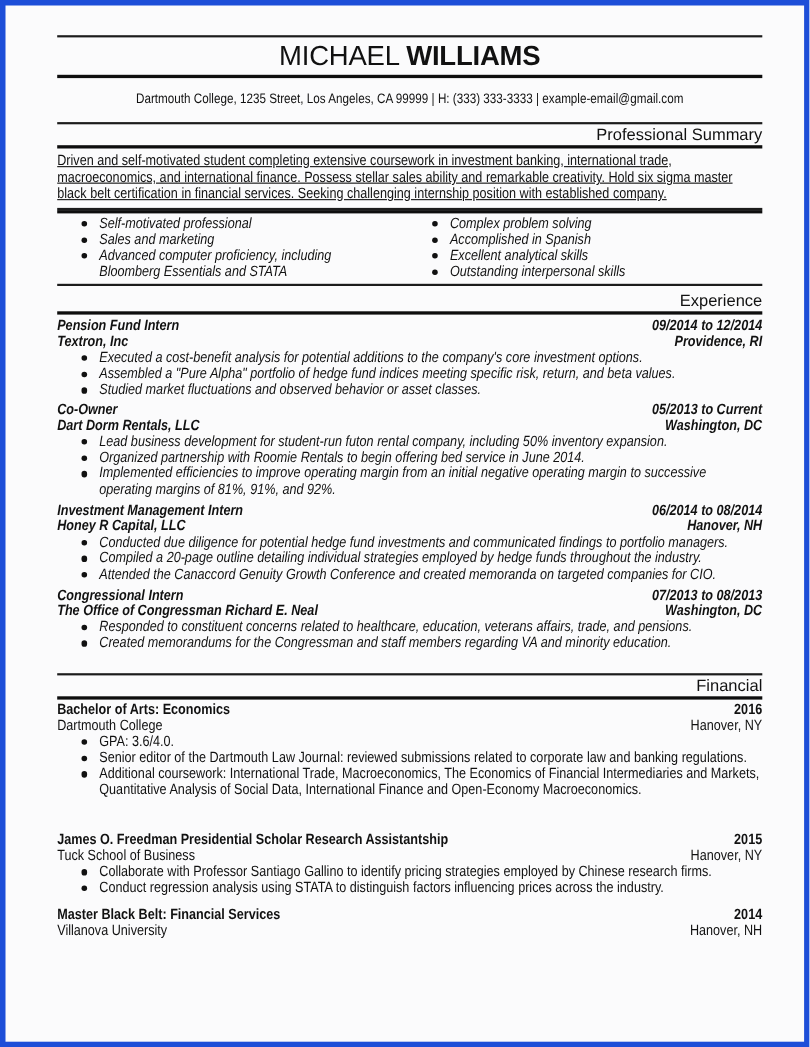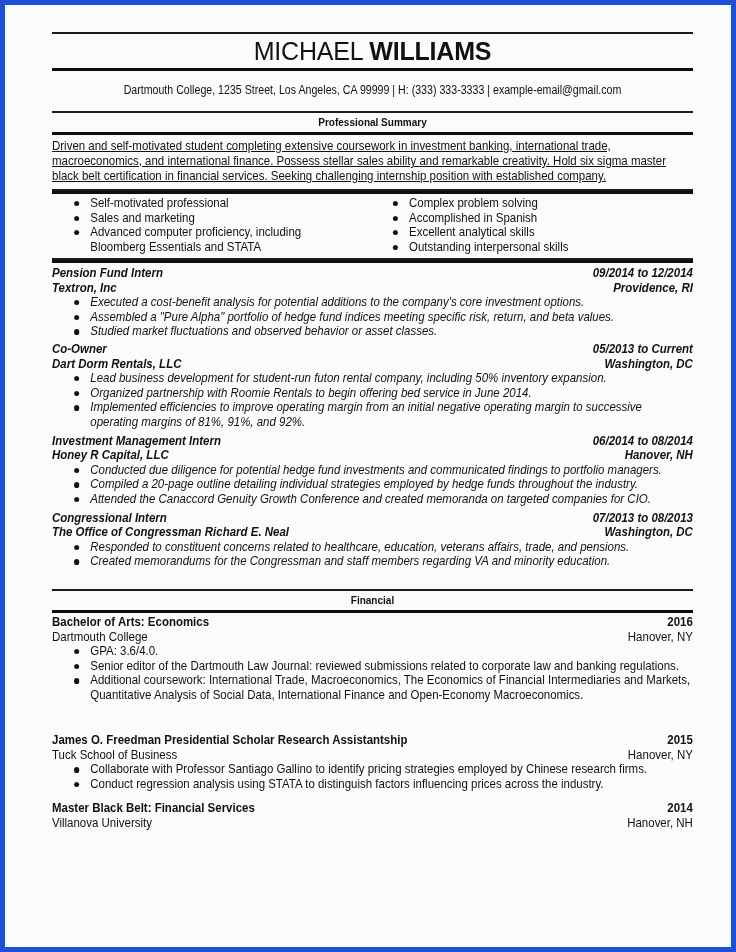--- a/index.html
+++ b/index.html
@@ -21,39 +21,39 @@
   .name {
     height: 34px; line-height: 34px; text-align: center;
     font-size: 25px; letter-spacing: -0.2px;
   }
   .name .last { font-weight: bold; }
 
   .contact { height: 40px; box-sizing: border-box; padding-top: 11px; overflow: visible; }
   .contact .sx { text-align: center; font-size: 12.5px; line-height: 16px; white-space: nowrap; }
 
   .sec-head {
-    height: 19px; line-height: 19px; text-align: center;
-    font-size: 10px; font-weight: bold;
+    height: 19px; line-height: 19px; text-align: right;
+    font-size: 15px; font-weight: normal;
   }
   .sec-head.tall { height: 23px; box-sizing: border-box; padding-top: 4px; }
 
   
   .sx { width: 754px; transform: scaleX(0.85); transform-origin: 0 0; }
 
   .summary { margin-top: 3px; min-height: 45px; text-decoration: underline; }
   .summary .sx { font-size: 13.5px; line-height: 15px; margin: 0; }
 
   ul.bl { list-style: none; margin: 0; padding: 0; }
   ul.bl li { position: relative; padding-left: 45px; font-size: 13.5px; line-height: 14.6px; }
   ul.bl li .b {
     position: absolute; left: 26px; top: 5px;
     width: 6px; height: 5.2px; border-radius: 50%; background: #111;
   }
 
-  .quals { margin-top: 2px; height: 58.4px; }
+  .quals { margin-top: 2px; height: 58.4px; font-style: italic; }
   .quals .sx { display: grid; grid-template-columns: 375px 1fr; }
   .quals .left li .t { display: inline-block; max-width: 290px; }
 
   .job { line-height: 14.6px; font-size: 13.5px; font-style: italic; }
   .row { display: flex; justify-content: space-between; font-size: 13.5px; line-height: 14.6px; }
   .row .bold { font-weight: bold; }
 
   .job.j1 { margin-top: 2.6px; min-height: 73px; }
   .job.j2 { margin-top: 3px; min-height: 87.6px; }
   .job.j3 { margin-top: 4px; min-height: 73px; }
@@ -102,20 +102,21 @@
         <ul class="bl right">
           <li><span class="b"></span><span class="t">Complex problem solving</span></li>
           <li><span class="b"></span><span class="t">Accomplished in Spanish</span></li>
           <li><span class="b"></span><span class="t">Excellent analytical skills</span></li>
           <li><span class="b"></span><span class="t">Outstanding interpersonal skills</span></li>
         </ul>
       </div>
     </div>
 
     <div class="rule thin after-quals"></div>
+    <div class="sec-head tall">Experience</div>
     <div class="rule thick"></div>
 
     <div class="job j1">
       <div class="sx">
         <div class="row">
             <span class="bold">Pension Fund Intern</span>
             <span class="bold">09/2014 to 12/2014</span>
           </div>
         <div class="row">
             <span class="bold">Textron, Inc</span>

